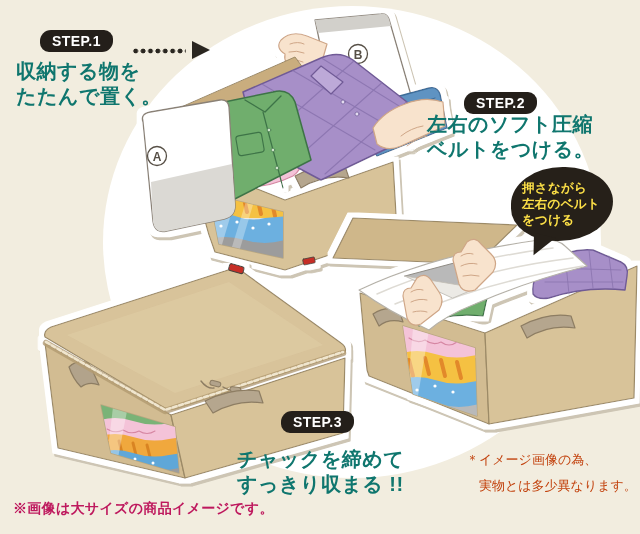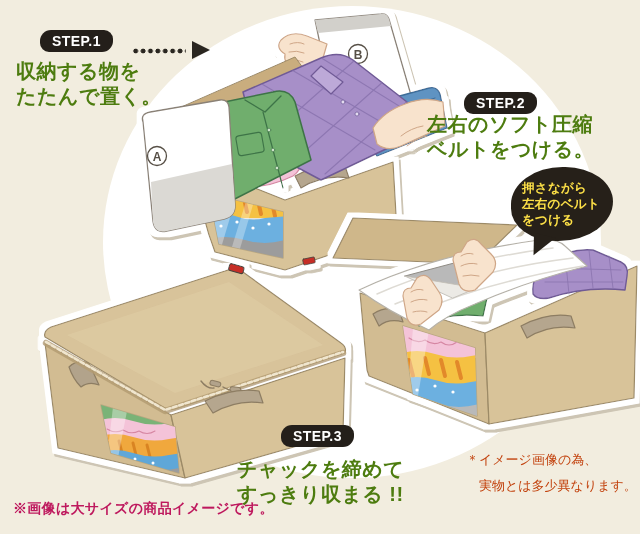--- a/index.html
+++ b/index.html
@@ -27,21 +27,21 @@
     background-image:radial-gradient(circle,#2a2620 2.1px,transparent 2.7px);
     background-size:7.4px 6px; background-repeat:repeat-x;
   }
   .arrowhead {
     position:absolute; left:192px; top:41px; width:0; height:0;
     border-top:9px solid transparent; border-bottom:9px solid transparent;
     border-left:18px solid #2a2620;
   }
   .step-text {
     position:absolute; font-size:20px; font-weight:bold;
-    color:#4d7c0f; line-height:25px; letter-spacing:.5px; white-space:nowrap;
+    color:#0f766e; line-height:25px; letter-spacing:.5px; white-space:nowrap;
   }
   .bubble {
     position:absolute; left:511px; top:167px; width:102px; height:74px;
     background:#262019; border-radius:52% 48% 55% 45%;
     color:#fde047; font-weight:bold; font-size:12.5px; line-height:16px;
     padding:13px 0 0 11px; letter-spacing:.3px;
   }
   .bubble-tail {
     position:absolute; left:20px; bottom:-16px; width:0; height:0;
     border-top:22px solid #262019;
@@ -322,22 +322,22 @@
     <div>ベルトをつける。</div>
   </div>
 
   <div class="bubble">
     <div>押さながら</div>
     <div>左右のベルト</div>
     <div>をつける</div>
     <div class="bubble-tail"></div>
   </div>
 
-  <span class="badge" style="left:281px;top:425px">STEP.3</span>
-  <div class="step-text" style="left:237px;top:457px">
+  <span class="badge" style="left:281px;top:411px">STEP.3</span>
+  <div class="step-text" style="left:237px;top:447px">
     <div>チャックを締めて</div>
     <div>すっきり収まる !!</div>
   </div>
 
   <div class="note-gray">
     <div>＊イメージ画像の為、</div>
     <div class="indent">実物とは多少異なります。</div>
   </div>
   <div class="note-red">※画像は大サイズの商品イメージです。</div>
 

